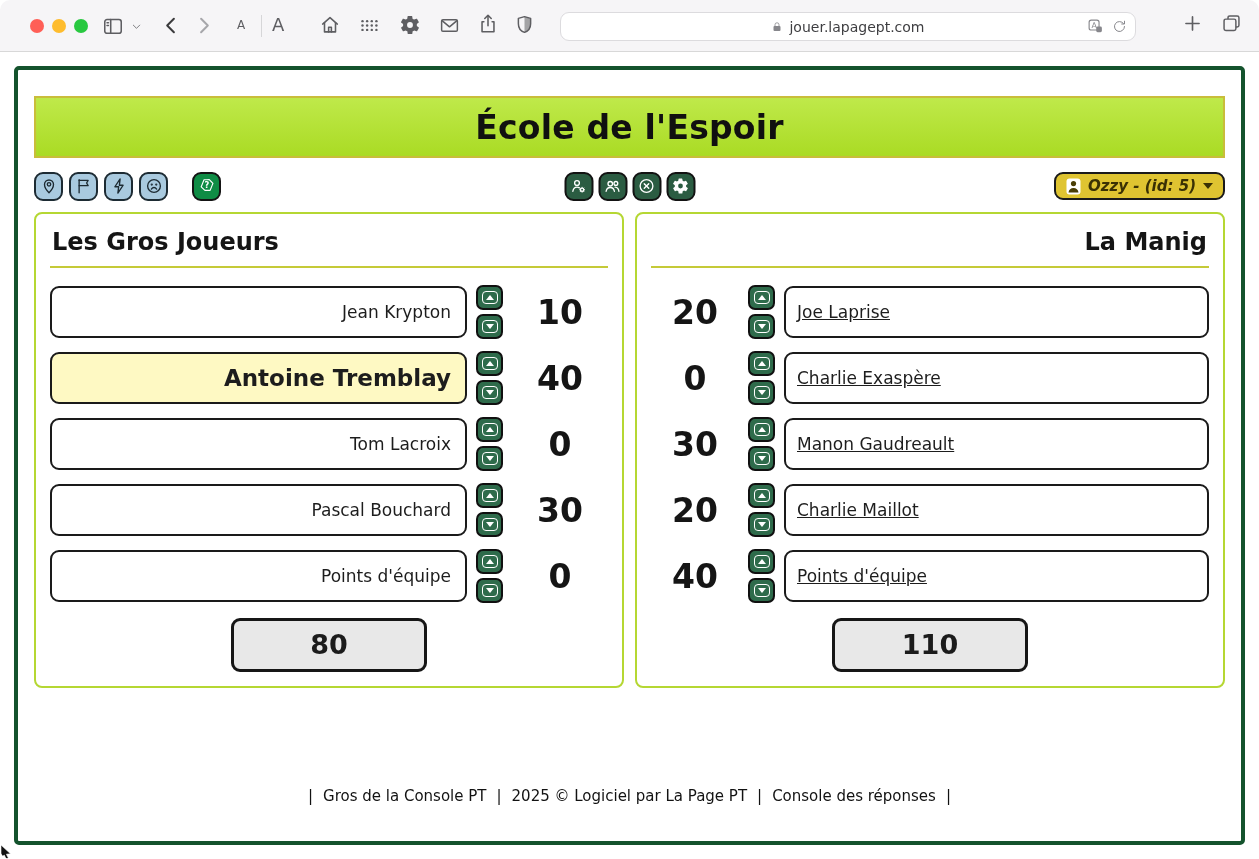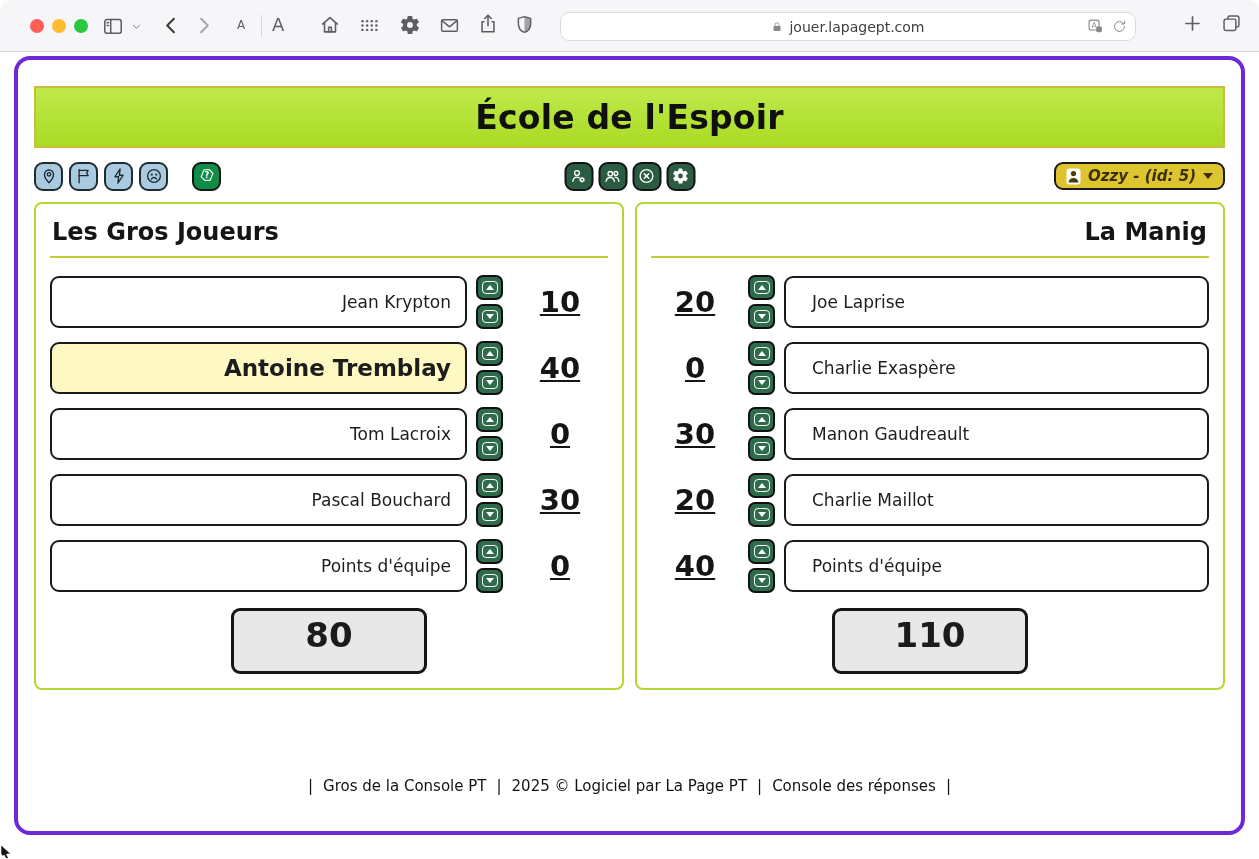--- a/index.html
+++ b/index.html
@@ -9,21 +9,21 @@
   
   .chrome { position:absolute; top:0; left:0; width:100%; height:52px; background:#f6f5f7; border-bottom:1px solid #d8d8d8; }
   .light { position:absolute; top:19px; width:14px; height:14px; border-radius:50%; }
   .chrome-ic { position:absolute; color:#5e5e62; display:flex; align-items:center; justify-content:center; }
   .chrome-ic svg { fill:none; stroke:currentColor; stroke-width:1.7; stroke-linecap:round; stroke-linejoin:round; }
   .urlbar { position:absolute; left:560px; top:12px; width:576px; height:29px; background:#fff; border:1px solid #dcdbde; border-radius:9px; display:flex; align-items:center; justify-content:center; gap:6px; color:#3e3e41; font-size:14px; }
   .urlbar svg { fill:none; stroke:#87878c; stroke-width:1.6; stroke-linecap:round; stroke-linejoin:round; }
   .urlbar .right-ics { position:absolute; right:8px; top:0; height:100%; display:flex; align-items:center; gap:8px; }
 
   
-  .app { position:absolute; top:56px; left:14px; width:1231px; height:779px; border:4px solid #6d28d9; border-radius:16px; background:#fff; padding:12px 16px 18px; display:flex; flex-direction:column; }
+  .app { position:absolute; top:66px; left:14px; width:1231px; height:779px; border:4px solid #14532d; border-radius:5px; background:#fff; padding:12px 16px 18px; display:flex; flex-direction:column; }
 
   .banner { margin-top:14px; height:62px; border:2px solid #c9bd3b; background:linear-gradient(180deg,#bfe94a 0%, #aadb24 100%); display:flex; align-items:center; justify-content:center; }
   .banner h1 { font-size:33px; font-weight:bold; color:#101010; letter-spacing:0.2px; }
 
   .toolbar { position:relative; margin-top:13px; height:30px; display:flex; align-items:center; }
   .btn-sq { width:29px; height:29px; border-radius:9px; display:flex; align-items:center; justify-content:center; cursor:pointer; }
   .btn-sq svg { width:18px; height:18px; fill:none; stroke:currentColor; stroke-width:1.8; stroke-linecap:round; stroke-linejoin:round; }
   .blue { background:#a9cadf; border:2.5px solid #1d2b33; color:#1d2b33; margin-right:6px; }
   .helpbtn { background:#0f8c45; border:2.5px solid #141414; color:#fff; margin-left:18px; }
   .darkg { background:#2b5c42; border:2.5px solid #131313; color:#fff; margin-right:5px; }
@@ -34,31 +34,31 @@
   
   .panels { display:flex; gap:11px; margin-top:11px; }
   .panel { flex:1; border:2px solid #b5d733; border-radius:8px; background:#fff; padding:8px 14px 14px; }
   .team-name { font-size:24px; font-weight:bold; color:#151515; padding:6px 2px 10px; }
   .panel-right .team-name { text-align:right; }
   .team-rule { border:none; border-top:2px solid #c5ca38; margin-bottom:18px; }
   .rows { display:flex; flex-direction:column; gap:14px; }
   .prow { display:flex; align-items:center; gap:9px; height:52px; }
   .namebox { flex:1; height:52px; border:2.5px solid #1a1a1a; border-radius:9px; background:#fff; display:flex; align-items:center; font-size:17px; color:#1d1d1d; overflow:hidden; }
   .panel-left .namebox { justify-content:flex-end; padding-right:14px;padding-left:40px; }
-  .panel-right .namebox { justify-content:flex-start; padding-left:26px; }
+  .panel-right .namebox { justify-content:flex-start; padding-left:11px;text-decoration:underline; }
   .namebox.hl { background:#fef9c3; font-size:23px; font-weight:bold; }
   .steppers { display:flex; flex-direction:column; gap:4px; }
   .step { width:27px; height:25px; background:#2e6b4b; border:2px solid #101010; border-radius:7px; display:flex; align-items:center; justify-content:center; cursor:pointer; }
   .step .inner { width:16px; height:13px; border:1.5px solid #fff; border-radius:4px; display:flex; align-items:center; justify-content:center; }
   .tri-up { width:0; height:0; border-left:4px solid transparent; border-right:4px solid transparent; border-bottom:5px solid #fff; }
   .tri-dn { width:0; height:0; border-left:4px solid transparent; border-right:4px solid transparent; border-top:5px solid #fff; }
-  .score { width:96px; text-align:center; font-size:29px; font-weight:bold; color:#151515;text-decoration:underline; }
+  .score { width:96px; text-align:center; font-size:33px; font-weight:bold; color:#151515; }
   .panel-right .score { width:88px; }
   .total-wrap { margin-top:16px; text-align:center; }
-  .total { display:inline-block; min-width:196px; padding:0 16px; height:66px; line-height:48px; background:#e8e8e8; border:3px solid #161616; border-radius:9px; font-size:34px; font-weight:bold; color:#1b1b1b; }
+  .total { display:inline-block; min-width:196px; padding:0 16px; height:54px; line-height:48px; background:#e8e8e8; border:3px solid #161616; border-radius:9px; font-size:27px; font-weight:bold; color:#1b1b1b; }
 
   .footer { margin-top:auto; text-align:center; font-size:15px; color:#121212; padding-bottom:18px; }
   .footer span { margin:0 5px; }
 
   .cursor { position:absolute; left:0px; top:845px; }
 </style>
 </head>
 <body>
 
 <div class="window">

